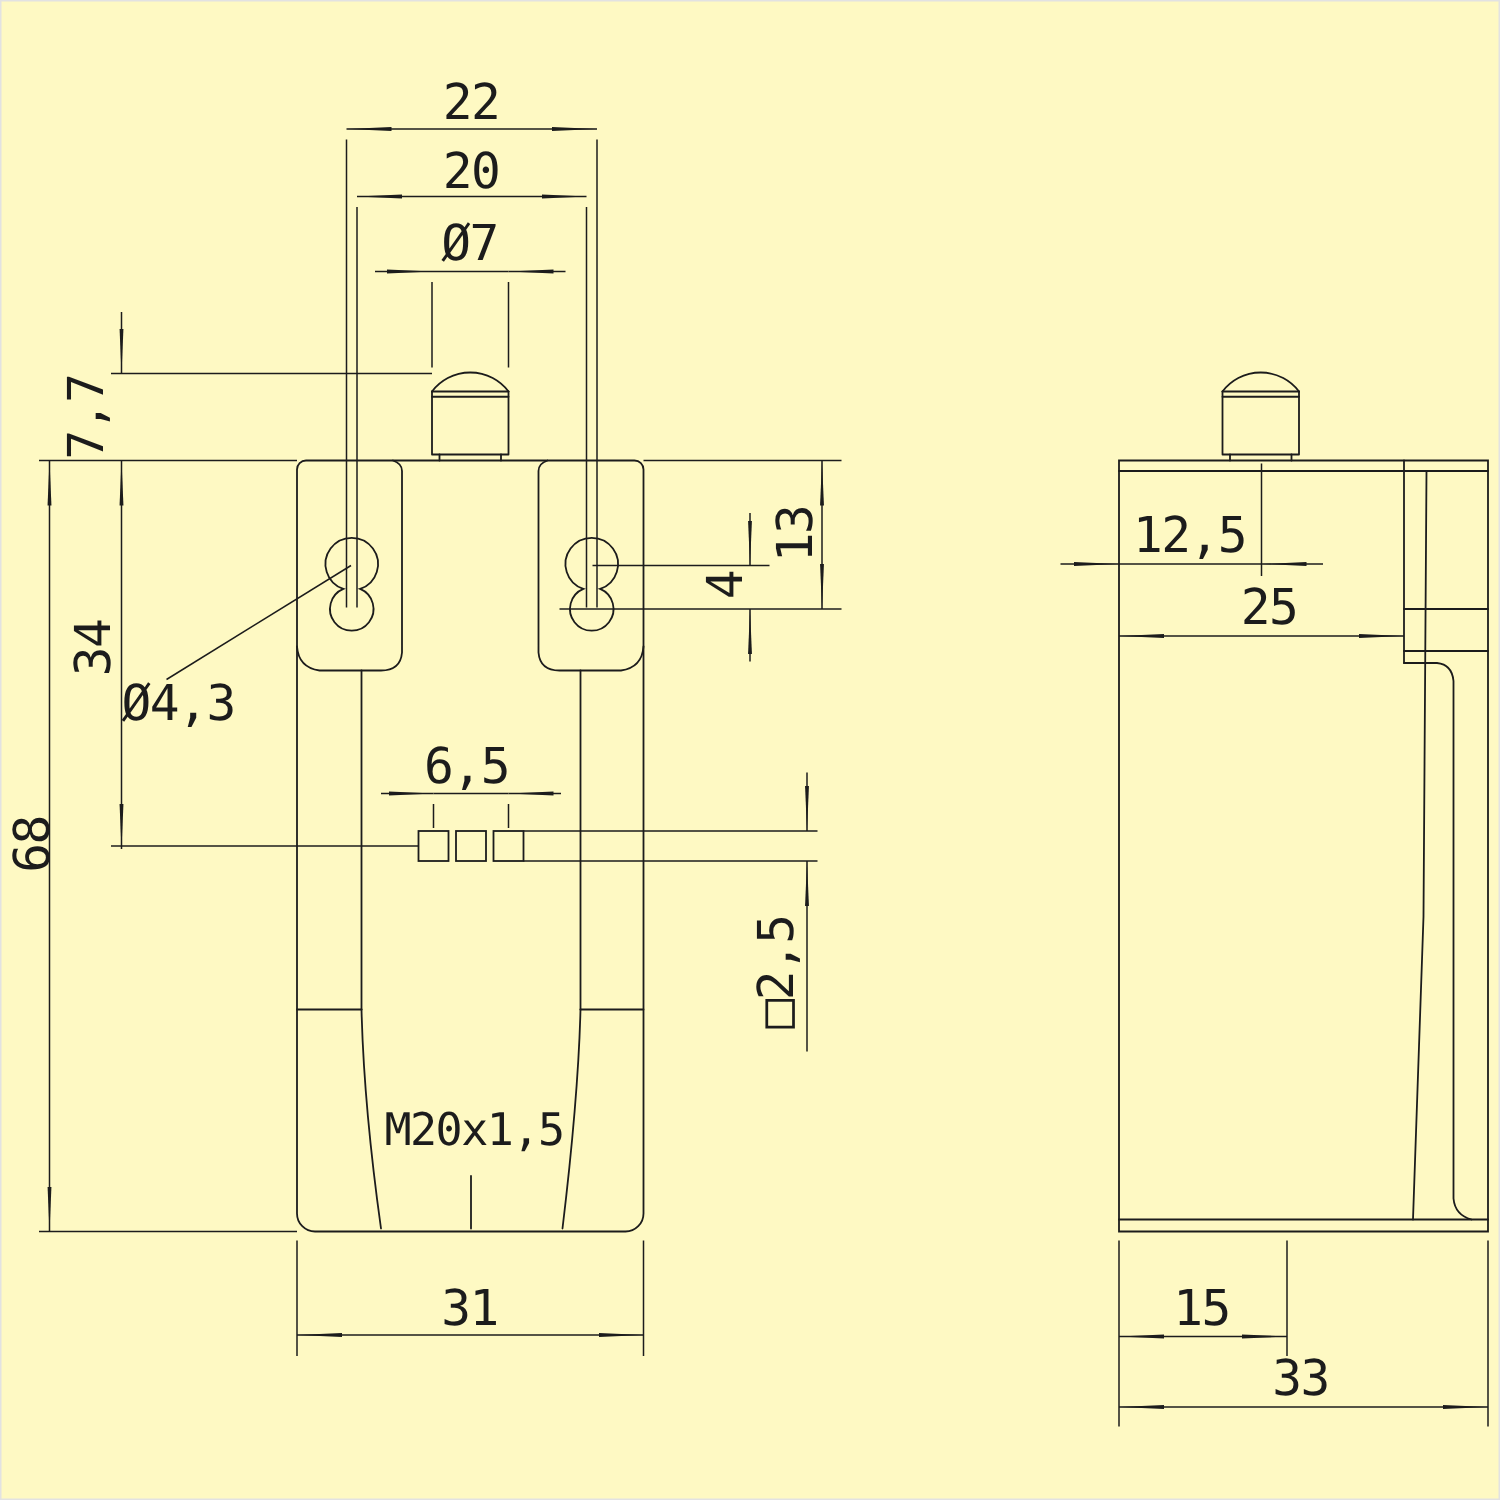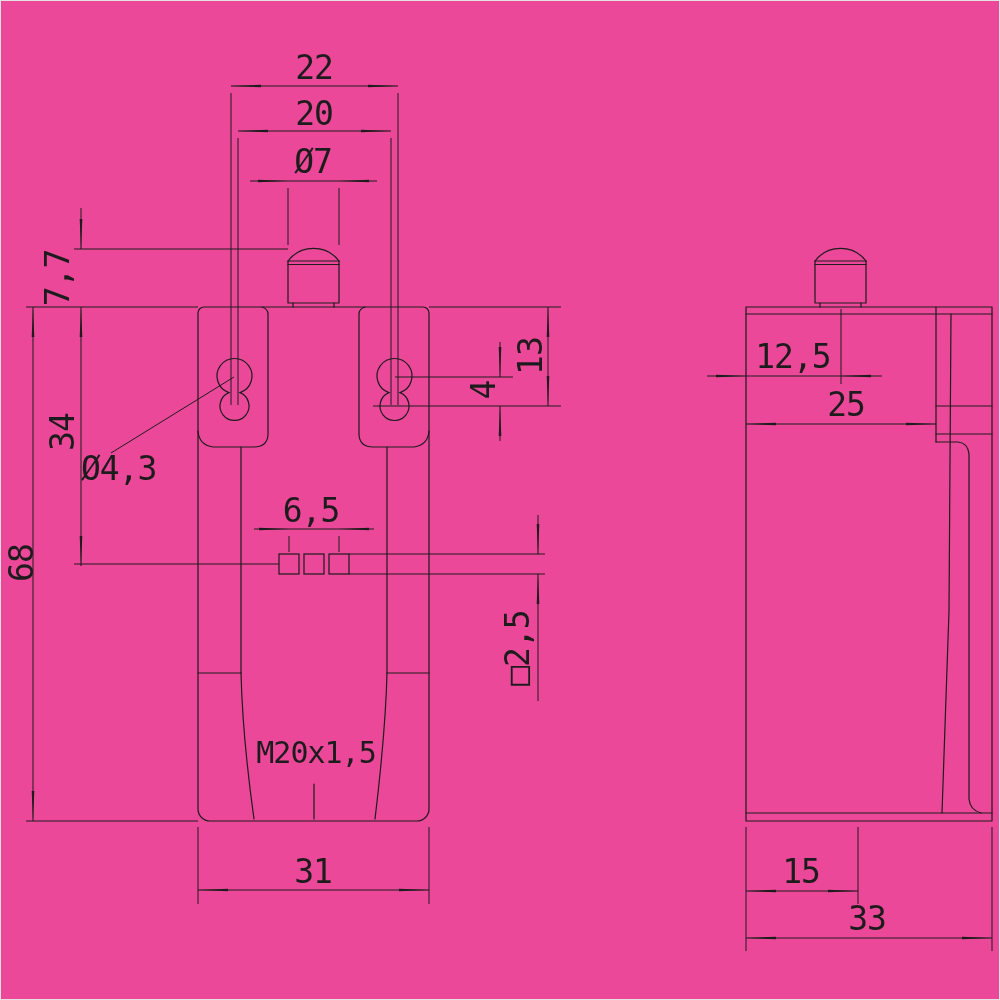--- a/index.html
+++ b/index.html
@@ -1,16 +1,16 @@
 <!DOCTYPE html>
 <html><head>
 <meta charset="utf-8">
 <style>
   html,body{margin:0;padding:0;background:#fff;}
-  .canvas{width:1000px;height:1000px;background:#ec4899;border:1px solid #e2e2e2;box-sizing:border-box;position:relative;font-family:"DejaVu Sans Mono",monospace;}
+  .canvas{width:1000px;height:1000px;background:#fef9c3;border:1px solid #e2e2e2;box-sizing:border-box;position:relative;font-family:"DejaVu Sans Mono",monospace;}
   svg{display:block;}
   .ln{stroke:#1c1c1c;stroke-width:1.2;fill:none;stroke-linecap:round;}
   .thin{stroke:#1c1c1c;stroke-width:1;fill:none;}
   .dim{stroke:#1c1c1c;stroke-width:1;fill:none;}
   .arr{fill:#1c1c1c;stroke:none;}
   text{fill:#1c1c1c;font-family:"DejaVu Sans Mono",monospace;font-size:33px;letter-spacing:-1px;}
   .small{font-size:30px;}
 </style>
 </head>
 <body>

